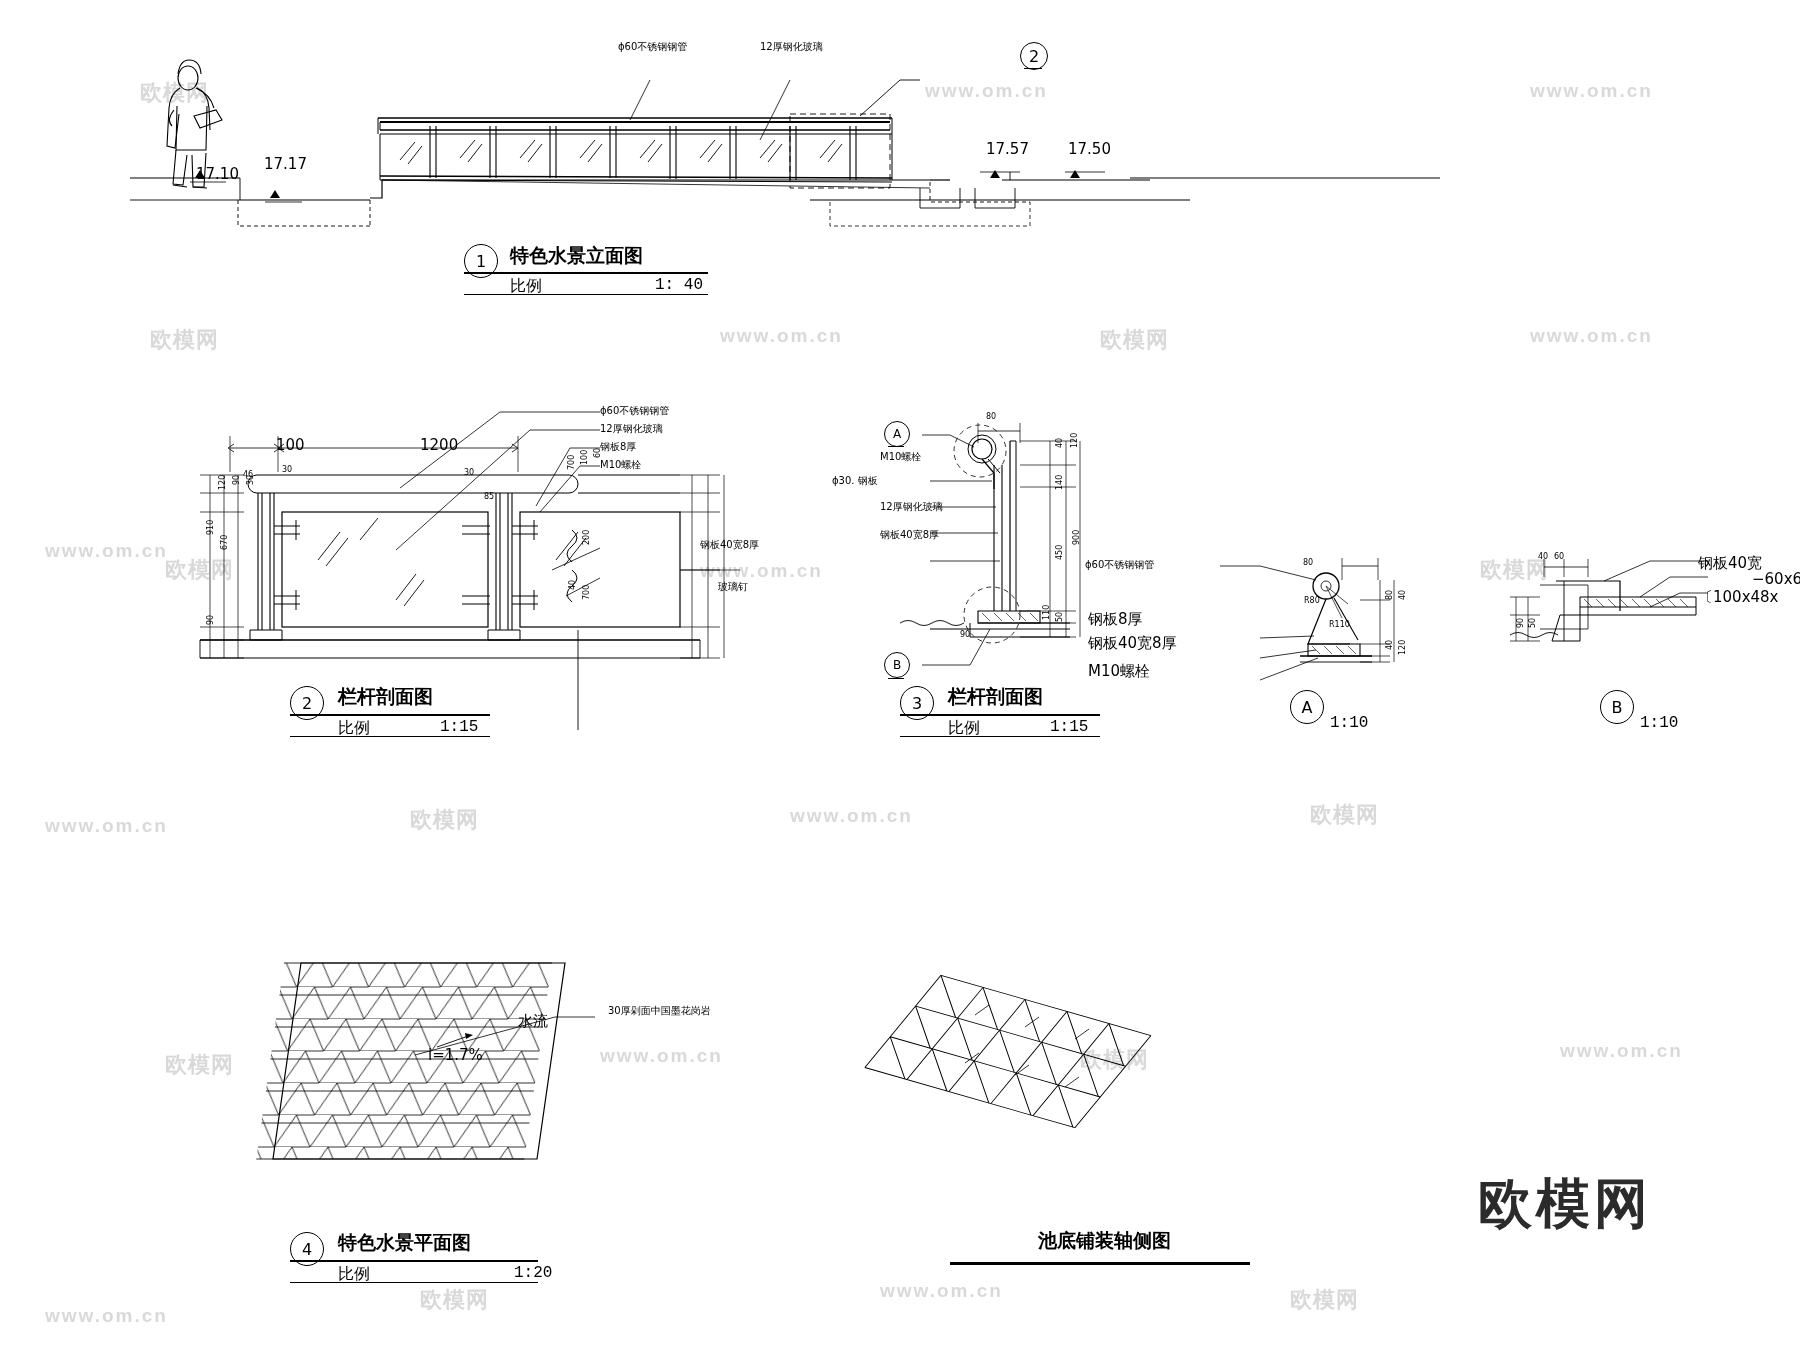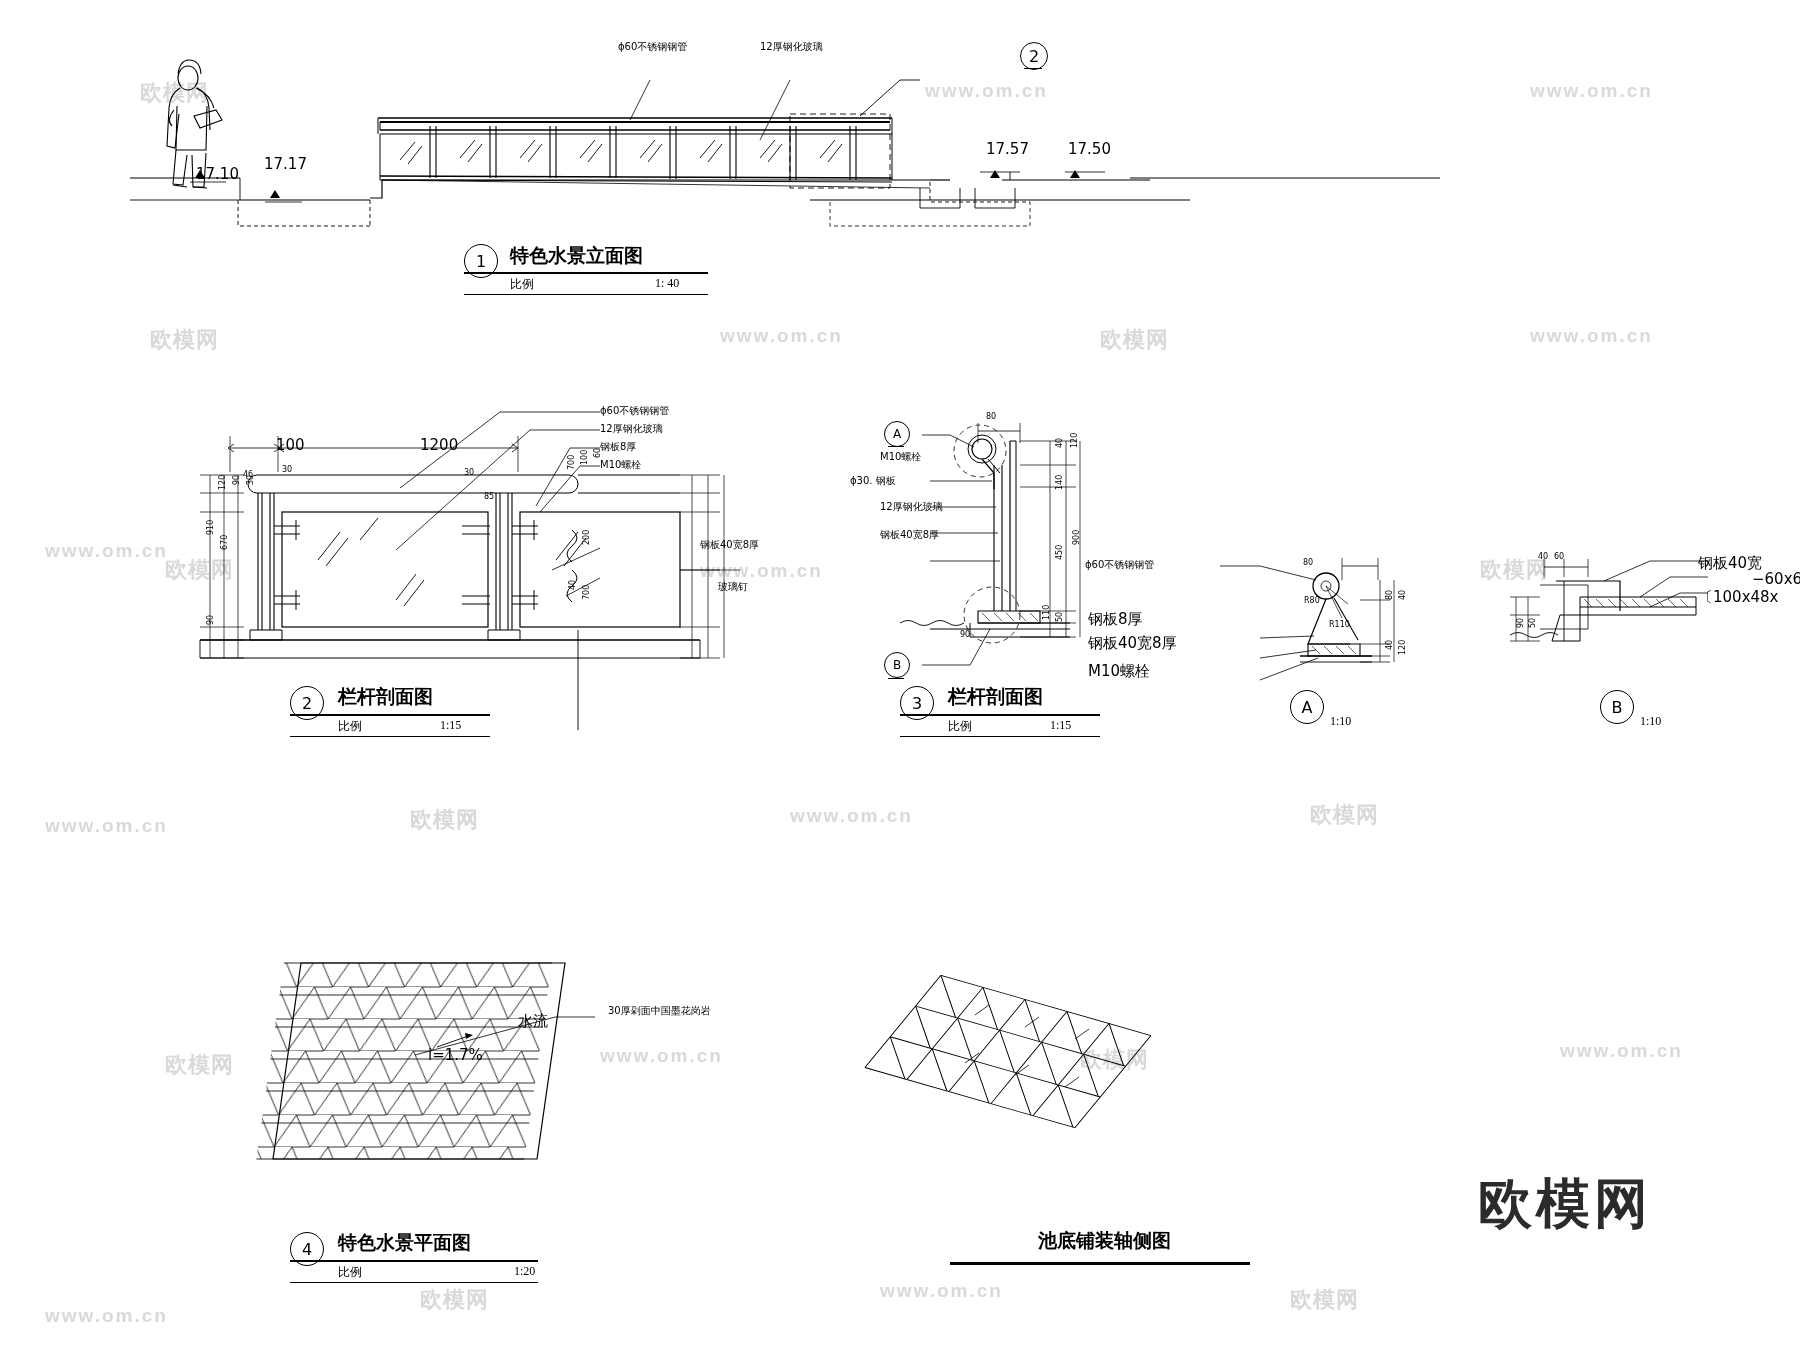--- a/index.html
+++ b/index.html
@@ -10,21 +10,21 @@
   svg{display:block;overflow:visible;}
   .wm{position:absolute;color:#d9d9d9;font-size:20px;font-weight:bold;letter-spacing:1px;
       user-select:none;white-space:nowrap;}
   .wm.cn{font-family:"DejaVu Sans",sans-serif;font-size:22px;}
   .wm.url{font-family:"Liberation Sans",sans-serif;font-size:19px;letter-spacing:2px;}
   .lbl{position:absolute;font-family:"DejaVu Sans",sans-serif;font-size:10px;white-space:nowrap;}
   .lbl.sm{font-size:15px;}
   .lbl.xs{font-size:8px;}
   .vt{transform-origin:0 0;transform:rotate(-90deg);}
   .ttl{position:absolute;font-family:"DejaVu Sans",sans-serif;font-size:19px;font-weight:bold;white-space:nowrap;}
-  .scl{position:absolute;font-family:Liberation Serif, serif;font-size:12px;white-space:nowrap;}
+  .scl{position:absolute;font-family:Liberation Mono, monospace;font-size:16px;white-space:nowrap;}
   .logo{position:absolute;font-family:"DejaVu Sans",sans-serif;font-weight:bold;color:#2b2b2b;
         font-size:54px;letter-spacing:4px;}
   .circ{position:absolute;border:1.6px solid #000;border-radius:50%;
         display:flex;align-items:center;justify-content:center;
         font-family:"DejaVu Sans",sans-serif;font-size:16px;background:#fff;}
   .circ.sm{font-size:12px;}
   .hl{position:absolute;background:#000;height:1.6px;}
 </style>
 </head>
 <body>
@@ -311,21 +311,21 @@
       </g>
     </g>
   </svg>
 
   <div class="circ sm" style="left:884px;top:421px;width:24px;height:24px;">A</div>
   <div class="abs" style="left:888px;top:446px;width:16px;height:1px;background:#000;"></div>
   <div class="circ sm" style="left:884px;top:652px;width:24px;height:24px;">B</div>
   <div class="abs" style="left:888px;top:678px;width:16px;height:1px;background:#000;"></div>
 
   <div class="lbl" style="left:880px;top:450px;">M10螺栓</div>
-  <div class="lbl" style="left:850px;top:474px;">ϕ30. 钢板</div>
+  <div class="lbl" style="left:832px;top:474px;">ϕ30. 钢板</div>
   <div class="lbl" style="left:880px;top:500px;">12厚钢化玻璃</div>
   <div class="lbl" style="left:880px;top:528px;">钢板40宽8厚</div>
 
   <div class="lbl xs" style="left:986px;top:412px;">80</div>
   <div class="lbl xs vt" style="left:1055px;top:448px;">40</div>
   <div class="lbl xs vt" style="left:1070px;top:448px;">120</div>
   <div class="lbl xs vt" style="left:1055px;top:490px;">140</div>
   <div class="lbl xs vt" style="left:1055px;top:560px;">450</div>
   <div class="lbl xs vt" style="left:1072px;top:545px;">900</div>
   <div class="lbl xs vt" style="left:1042px;top:620px;">110</div>

